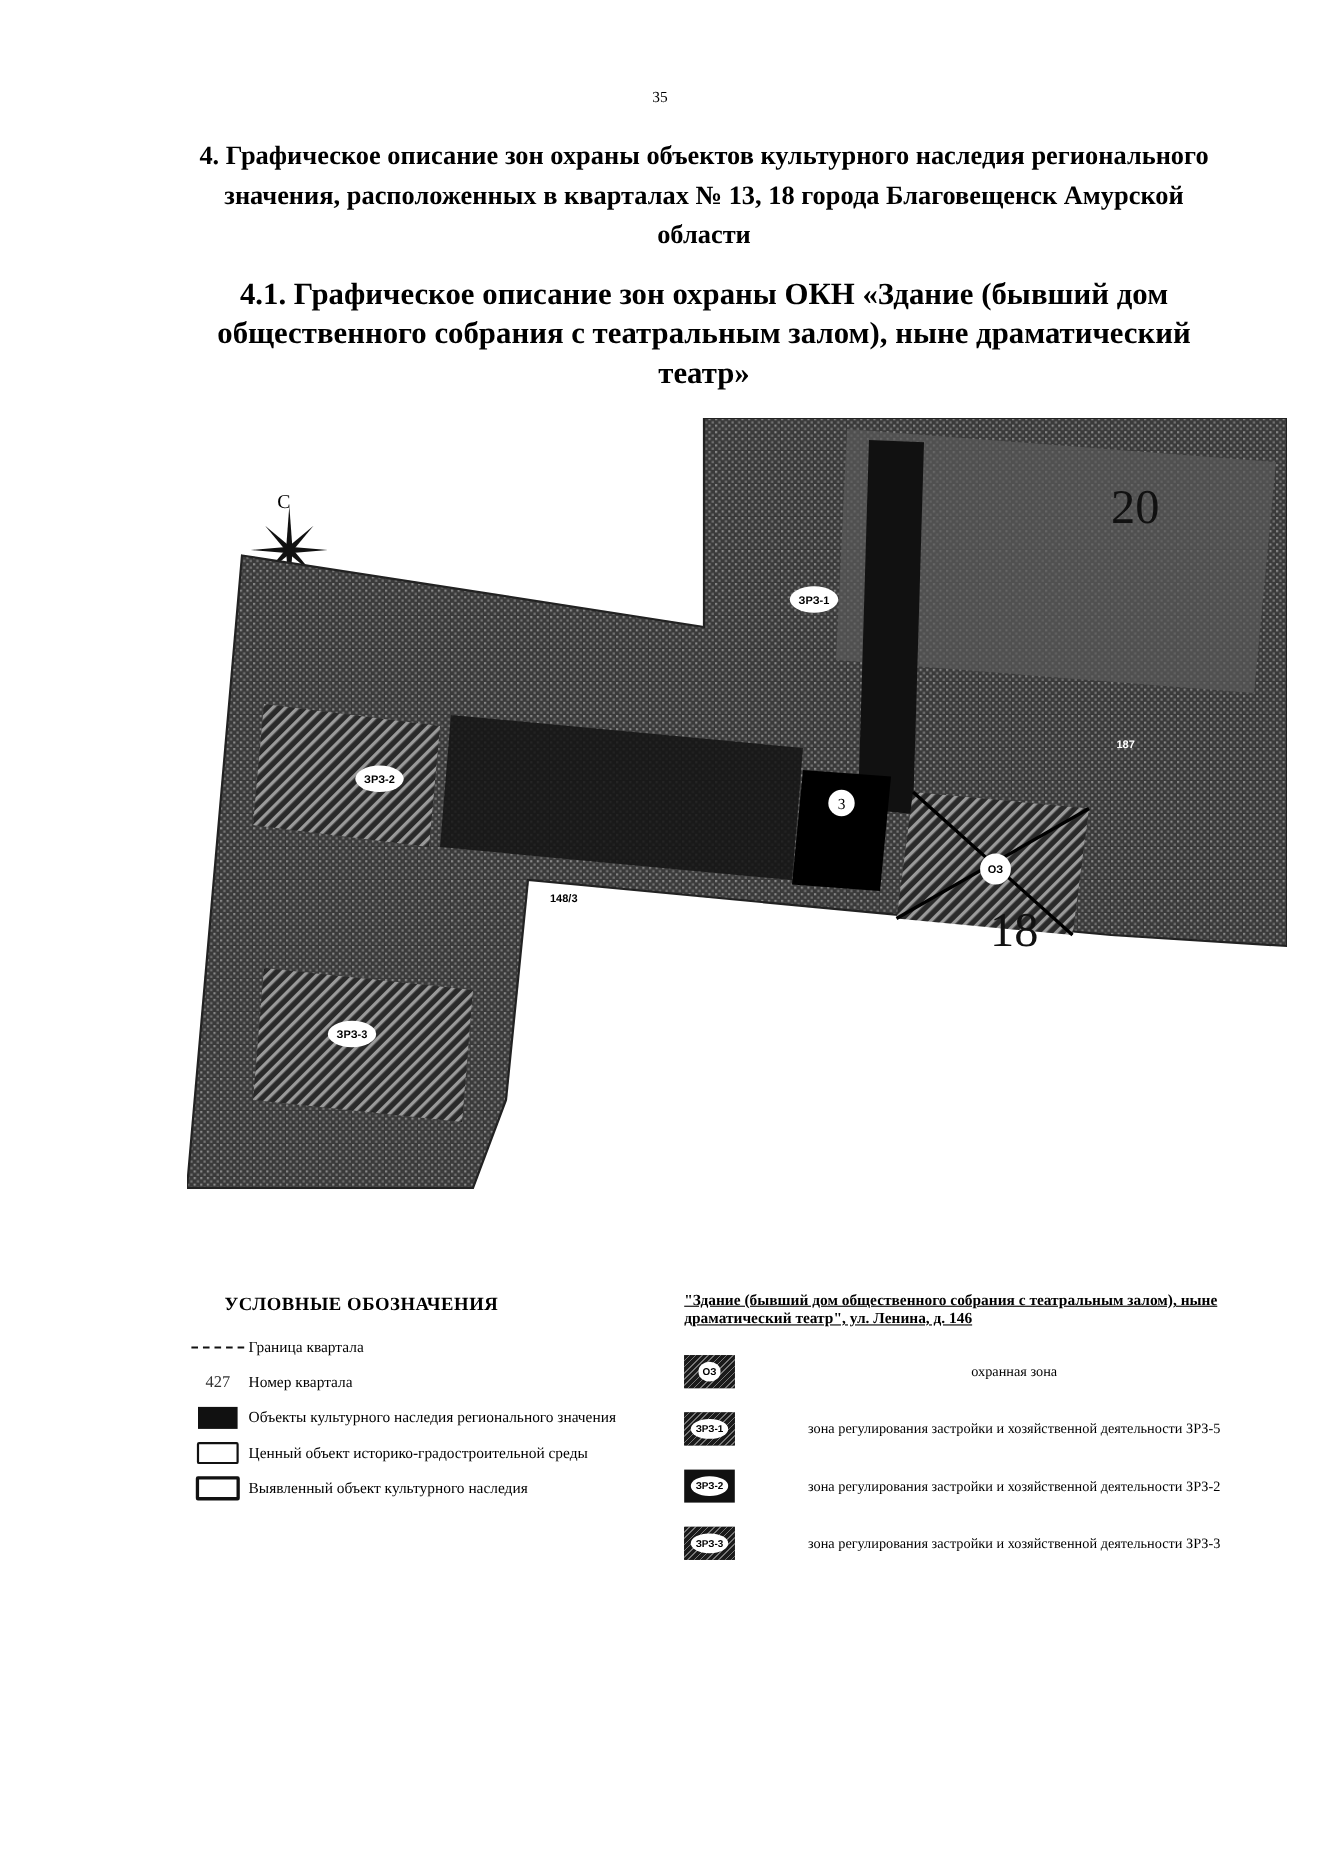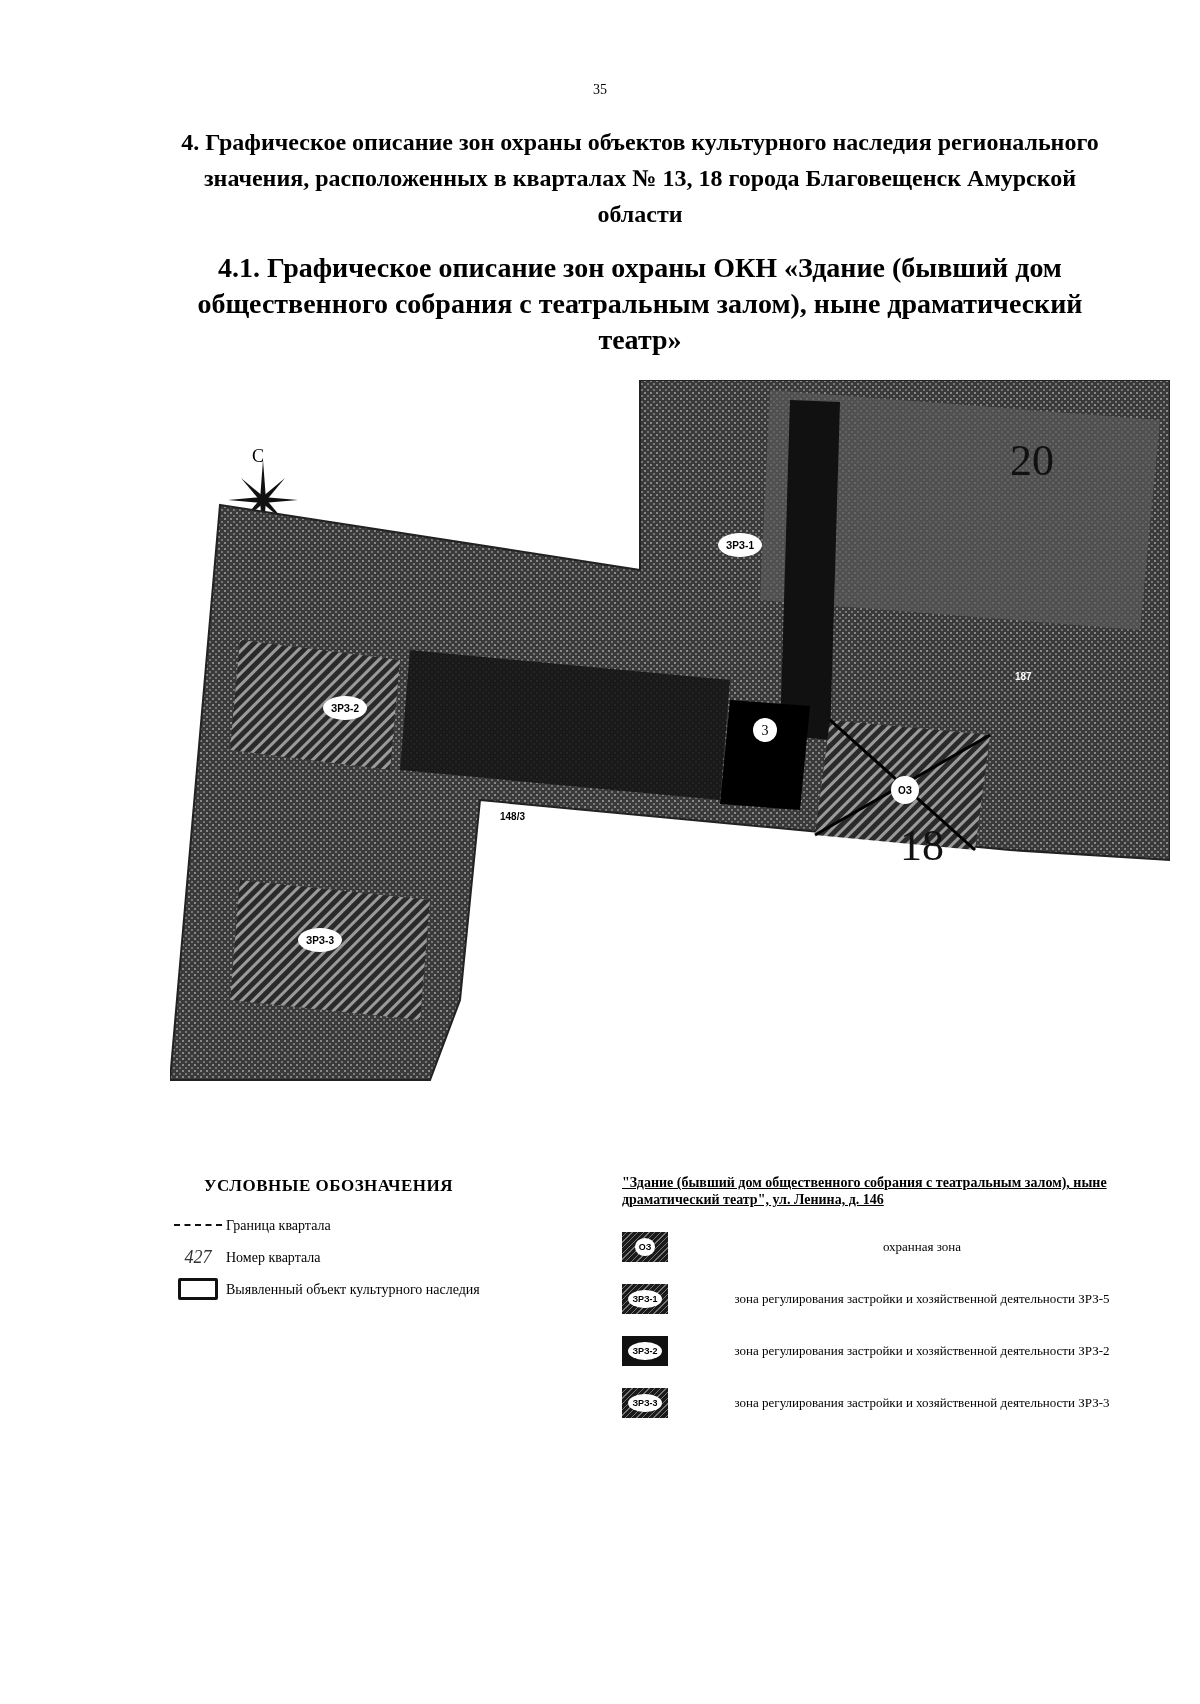--- a/index.html
+++ b/index.html
@@ -12,21 +12,21 @@
         font-weight: bold; font-size: 28px; line-height: 36px; }
   .map { position: absolute; left: 170px; top: 380px; width: 1000px; height: 790px; }
   .compass { position: absolute; left: 228px; top: 445px; width: 70px; height: 100px; }
   .compass-label { position: absolute; left: 252px; top: 446px; font-size: 18px; }
   .legend-left { position: absolute; left: 170px; top: 1176px; width: 450px; font-size: 14px; }
   .legend-title { font-weight: bold; font-size: 17px; letter-spacing: 0.5px; margin-left: 34px; margin-bottom: 18px; }
   .lrow { display: flex; align-items: center; margin-bottom: 10px; min-height: 22px; }
   .lsym { width: 56px; display: flex; justify-content: center; align-items: center; flex: none; }
   .ltext { flex: 1; line-height: 17px; }
   .sym-dash { width: 48px; border-top: 2px dashed #111; }
-  .sym-num { font-size: 18px; color: #333; font-style: italic; }
+  .sym-num { font-size: 15px; color: #333; }
   .sym-black { width: 36px; height: 20px; background: #111; }
   .sym-hatch { width: 34px; height: 16px; border: 1px dashed #555;
                background: repeating-linear-gradient(135deg, #fff 0 3px, #888 3px 4px); }
   .sym-box { width: 34px; height: 16px; border: 2px solid #111; border-radius: 2px; }
   .legend-right { position: absolute; left: 622px; top: 1174px; width: 540px; font-size: 13px; }
   .legend-right-title { font-weight: bold; font-size: 14px; text-decoration: underline; line-height: 17px; margin-bottom: 24px; }
   .rrow { display: flex; align-items: center; margin-bottom: 22px; }
   .rsym { width: 46px; height: 30px; background: #1a1a1a; display: flex; justify-content: center; align-items: center; flex: none; margin-right: 14px;
           background-image: repeating-linear-gradient(135deg, #1a1a1a 0 3px, #777 3px 4px); }
   .rsym .pill { background: #fff; border-radius: 50%; font-family: "Liberation Sans", sans-serif; font-weight: bold; font-size: 9px; padding: 4px 4px; }
@@ -105,20 +105,32 @@
     <div class="ltext">Граница квартала</div>
   </div>
   <div class="lrow">
     <div class="lsym">
         <span class="sym-num">427</span>
       </div>
     <div class="ltext">Номер квартала</div>
   </div>
   <div class="lrow">
     <div class="lsym">
+        <div class="sym-black"></div>
+      </div>
+    <div class="ltext">Объекты культурного наследия регионального значения</div>
+  </div>
+  <div class="lrow">
+    <div class="lsym">
+        <div class="sym-box"></div>
+      </div>
+    <div class="ltext">Ценный объект историко-градостроительной среды</div>
+  </div>
+  <div class="lrow">
+    <div class="lsym">
         <div class="sym-box" style="border-width:3px"></div>
       </div>
     <div class="ltext">Выявленный объект культурного наследия</div>
   </div>
 </div>
 
 <div class="legend-right">
   <div class="legend-right-title">"Здание (бывший дом общественного собрания с театральным залом), ныне драматический театр", ул. Ленина, д. 146</div>
   <div class="rrow">
     <div class="rsym">

